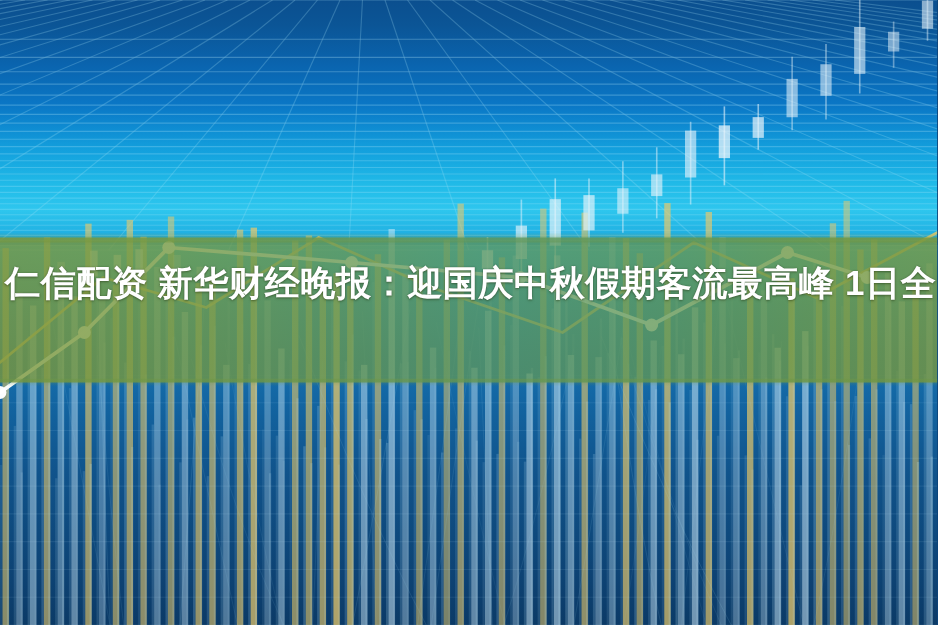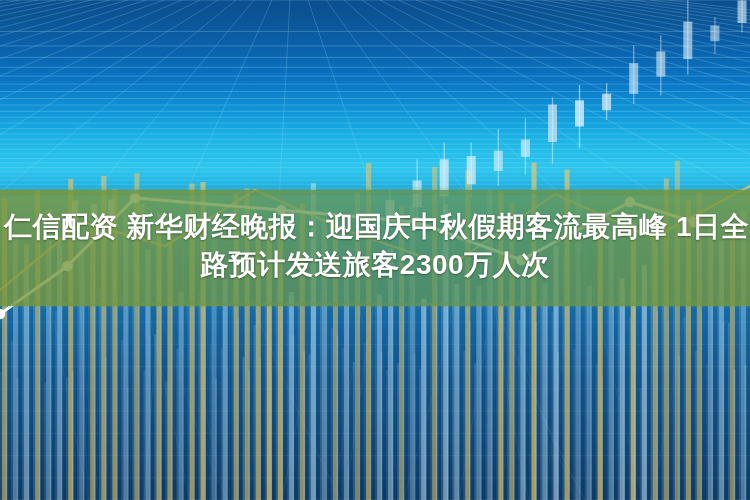--- a/index.html
+++ b/index.html
@@ -473,16 +473,15 @@
         <circle cx="693.8" cy="52.0" r="5.2" fill="#ffffff" fill-opacity="0.98"></circle>
       </g>
     </svg>
 
   <div class="layer" id="bandSoftTop"></div>
   <div class="layer" id="band"></div>
   <div class="layer" id="bandSoftBot"></div>
 
   <div id="caption">
     <span class="ln">仁信配资 新华财经晚报：迎国庆中秋假期客流最高峰 1日全国铁</span>
-    <span class="ln">路预计发送旅客2300万人次</span>
   </div>
 
 </div>
 
 </body></html>

